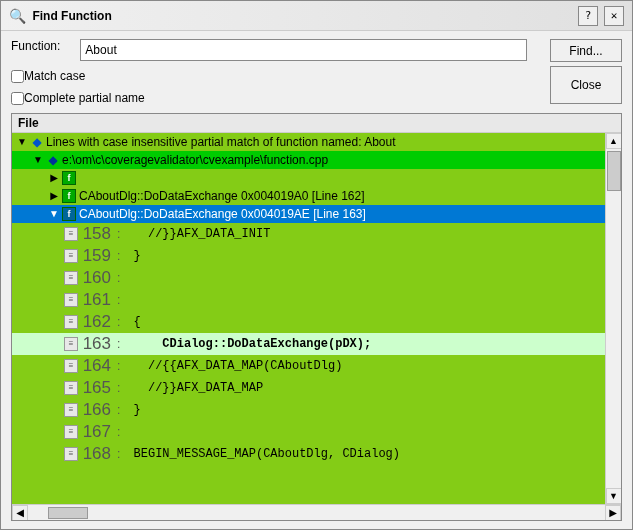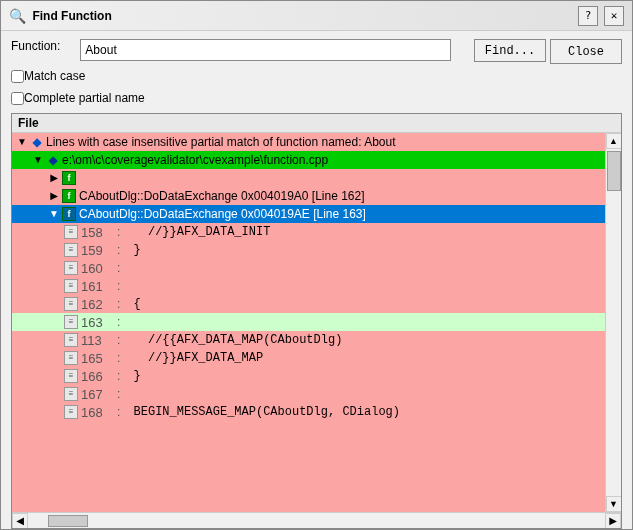--- a/index.html
+++ b/index.html
@@ -78,55 +78,55 @@
       width: 72px;
       height: 23px;
       background: #f0f0f0;
       border: 1px solid #888;
       cursor: pointer;
       font-size: 12px;
       font-family: inherit;
     }
     .btn-close {
       width: 72px;
-      height: 25px;
+      height: 38px;
       background: #f0f0f0;
       border: 1px solid #888;
       cursor: pointer;
       font-size: 12px;
       font-family: inherit;
     }
     .buttons-col {
       display: flex;
+      flex-direction: column;
       gap: 4px;
       margin-left: 17px;
-      font-family: Liberation Mono, monospace;
     }
     .form-section {
       display: flex;
       flex-direction: column;
       gap: 4px;
       flex: 1;
     }
     .checkbox-row {
       display: flex;
       align-items: flex-end;
       gap: 0;
       height: 18px;
     }
     .checkbox-input {
       width: 13px;
       height: 13px;
       cursor: pointer;
     }
     .file-panel {
       flex: 1;
-      margin: 4px 10px 0 10px;
-      border: 1px solid #888;
-      background: #fca5a5;
+      margin: 4px 10px 8px 10px;
+      border: 1px solid #888;
+      background: #84cc16;
       display: flex;
       flex-direction: column;
       overflow: hidden;
     }
     .file-panel-header {
       background: #e8e8e8;
       border-bottom: 1px solid #ccc;
       padding: 2px 6px;
       font-weight: bold;
       font-size: 12px;
@@ -254,24 +254,24 @@
     .right-scrollbar-thumb {
       width: 14px;
       height: 40px;
       background: #ccc;
       border: 1px solid #999;
       margin: 2px 1px;
     }
     .line-num {
       display: inline-block;
       width: 30px;
-      text-align: left;
+      text-align: right;
       color: #555;
       margin-right: 6px;
-      font-size: 13px;
+      font-size: 17px;
     }
     .line-colon {
       margin-right: 6px;
       color: #555;
     }
     .line-code {
       font-family: 'Courier New', monospace;
       font-size: 12px;
     }
     .bold-code {
@@ -384,25 +384,26 @@
           <span class="code-icon">≡</span>
           <span class="line-num">162</span>
           <span class="line-colon">:</span>
           <span class="line-code">&nbsp;{</span>
         </div>
 
         <div class="tree-item light-green-bg indent-4">
           <span class="code-icon">≡</span>
           <span class="line-num">163</span>
           <span class="line-colon">:</span>
-        </div>
-
-        <div class="tree-item indent-4">
-          <span class="code-icon">≡</span>
-          <span class="line-num">113</span>
+          <span class="line-code bold-code">&nbsp;&nbsp;&nbsp;&nbsp;&nbsp;CDialog::DoDataExchange(pDX);</span>
+        </div>
+
+        <div class="tree-item indent-4">
+          <span class="code-icon">≡</span>
+          <span class="line-num">164</span>
           <span class="line-colon">:</span>
           <span class="line-code">&nbsp;&nbsp;&nbsp;//{{AFX_DATA_MAP(CAboutDlg)</span>
         </div>
 
         <div class="tree-item indent-4">
           <span class="code-icon">≡</span>
           <span class="line-num">165</span>
           <span class="line-colon">:</span>
           <span class="line-code">&nbsp;&nbsp;&nbsp;//}}AFX_DATA_MAP</span>
         </div>

